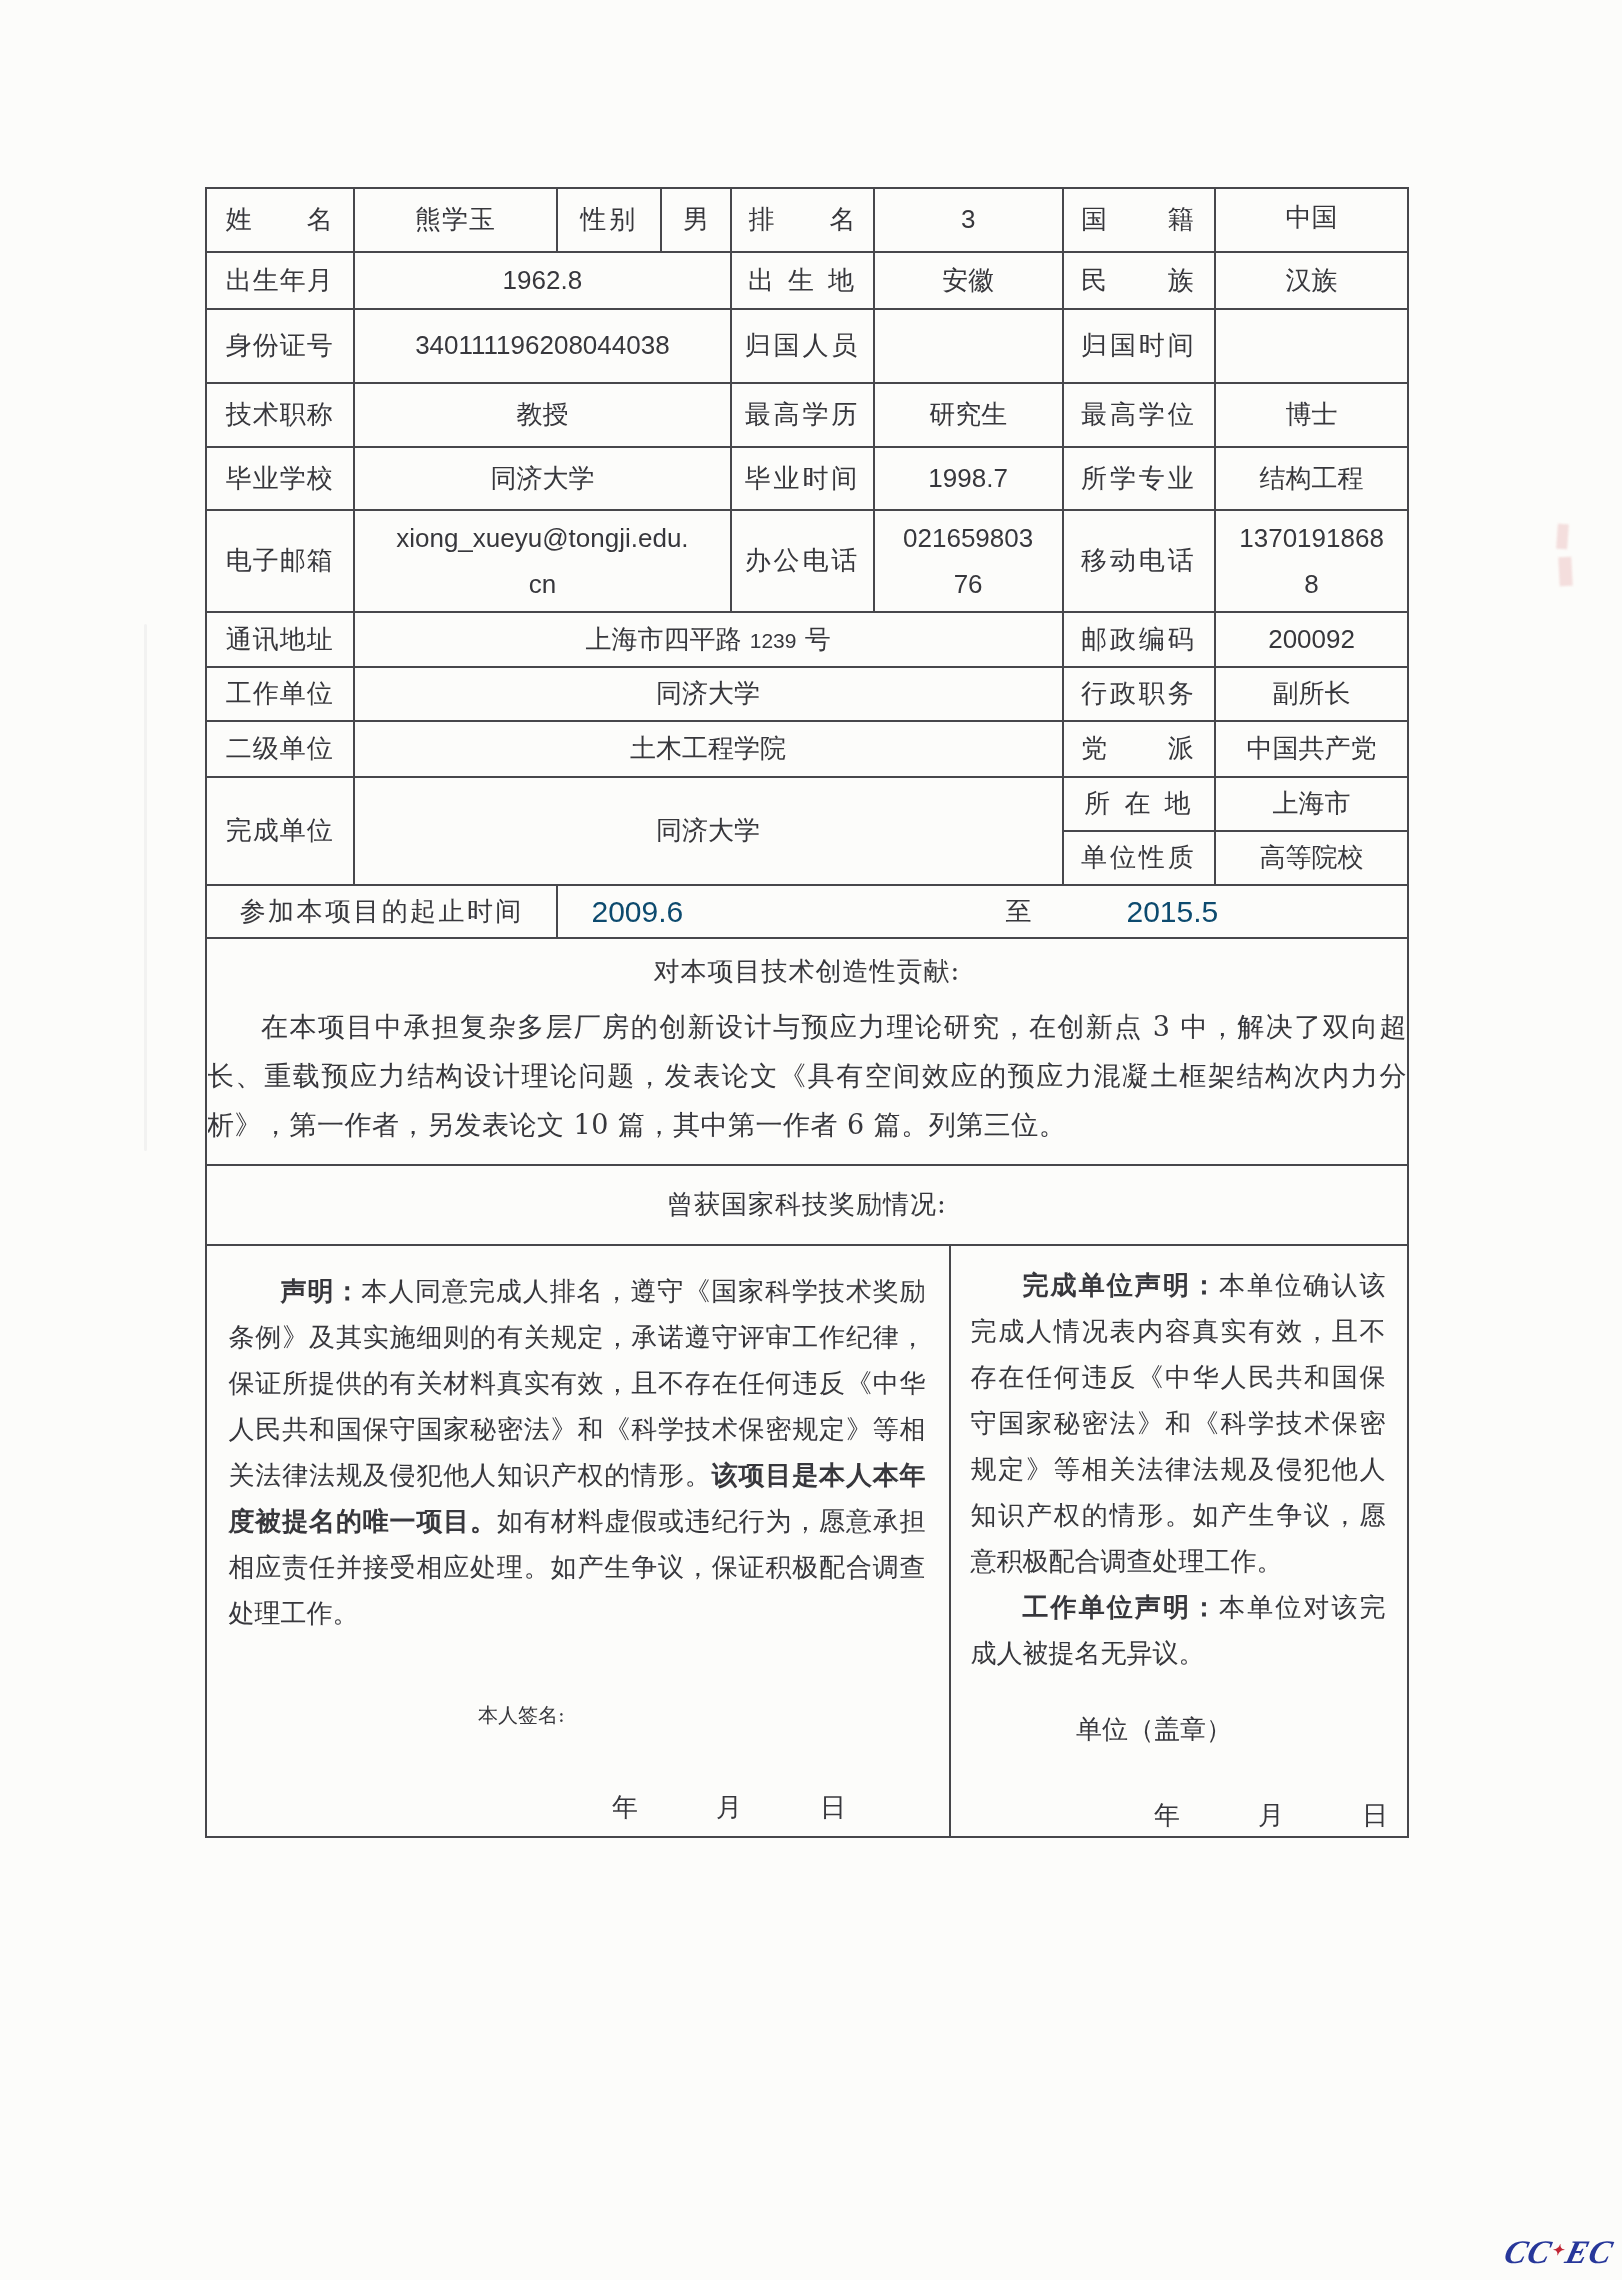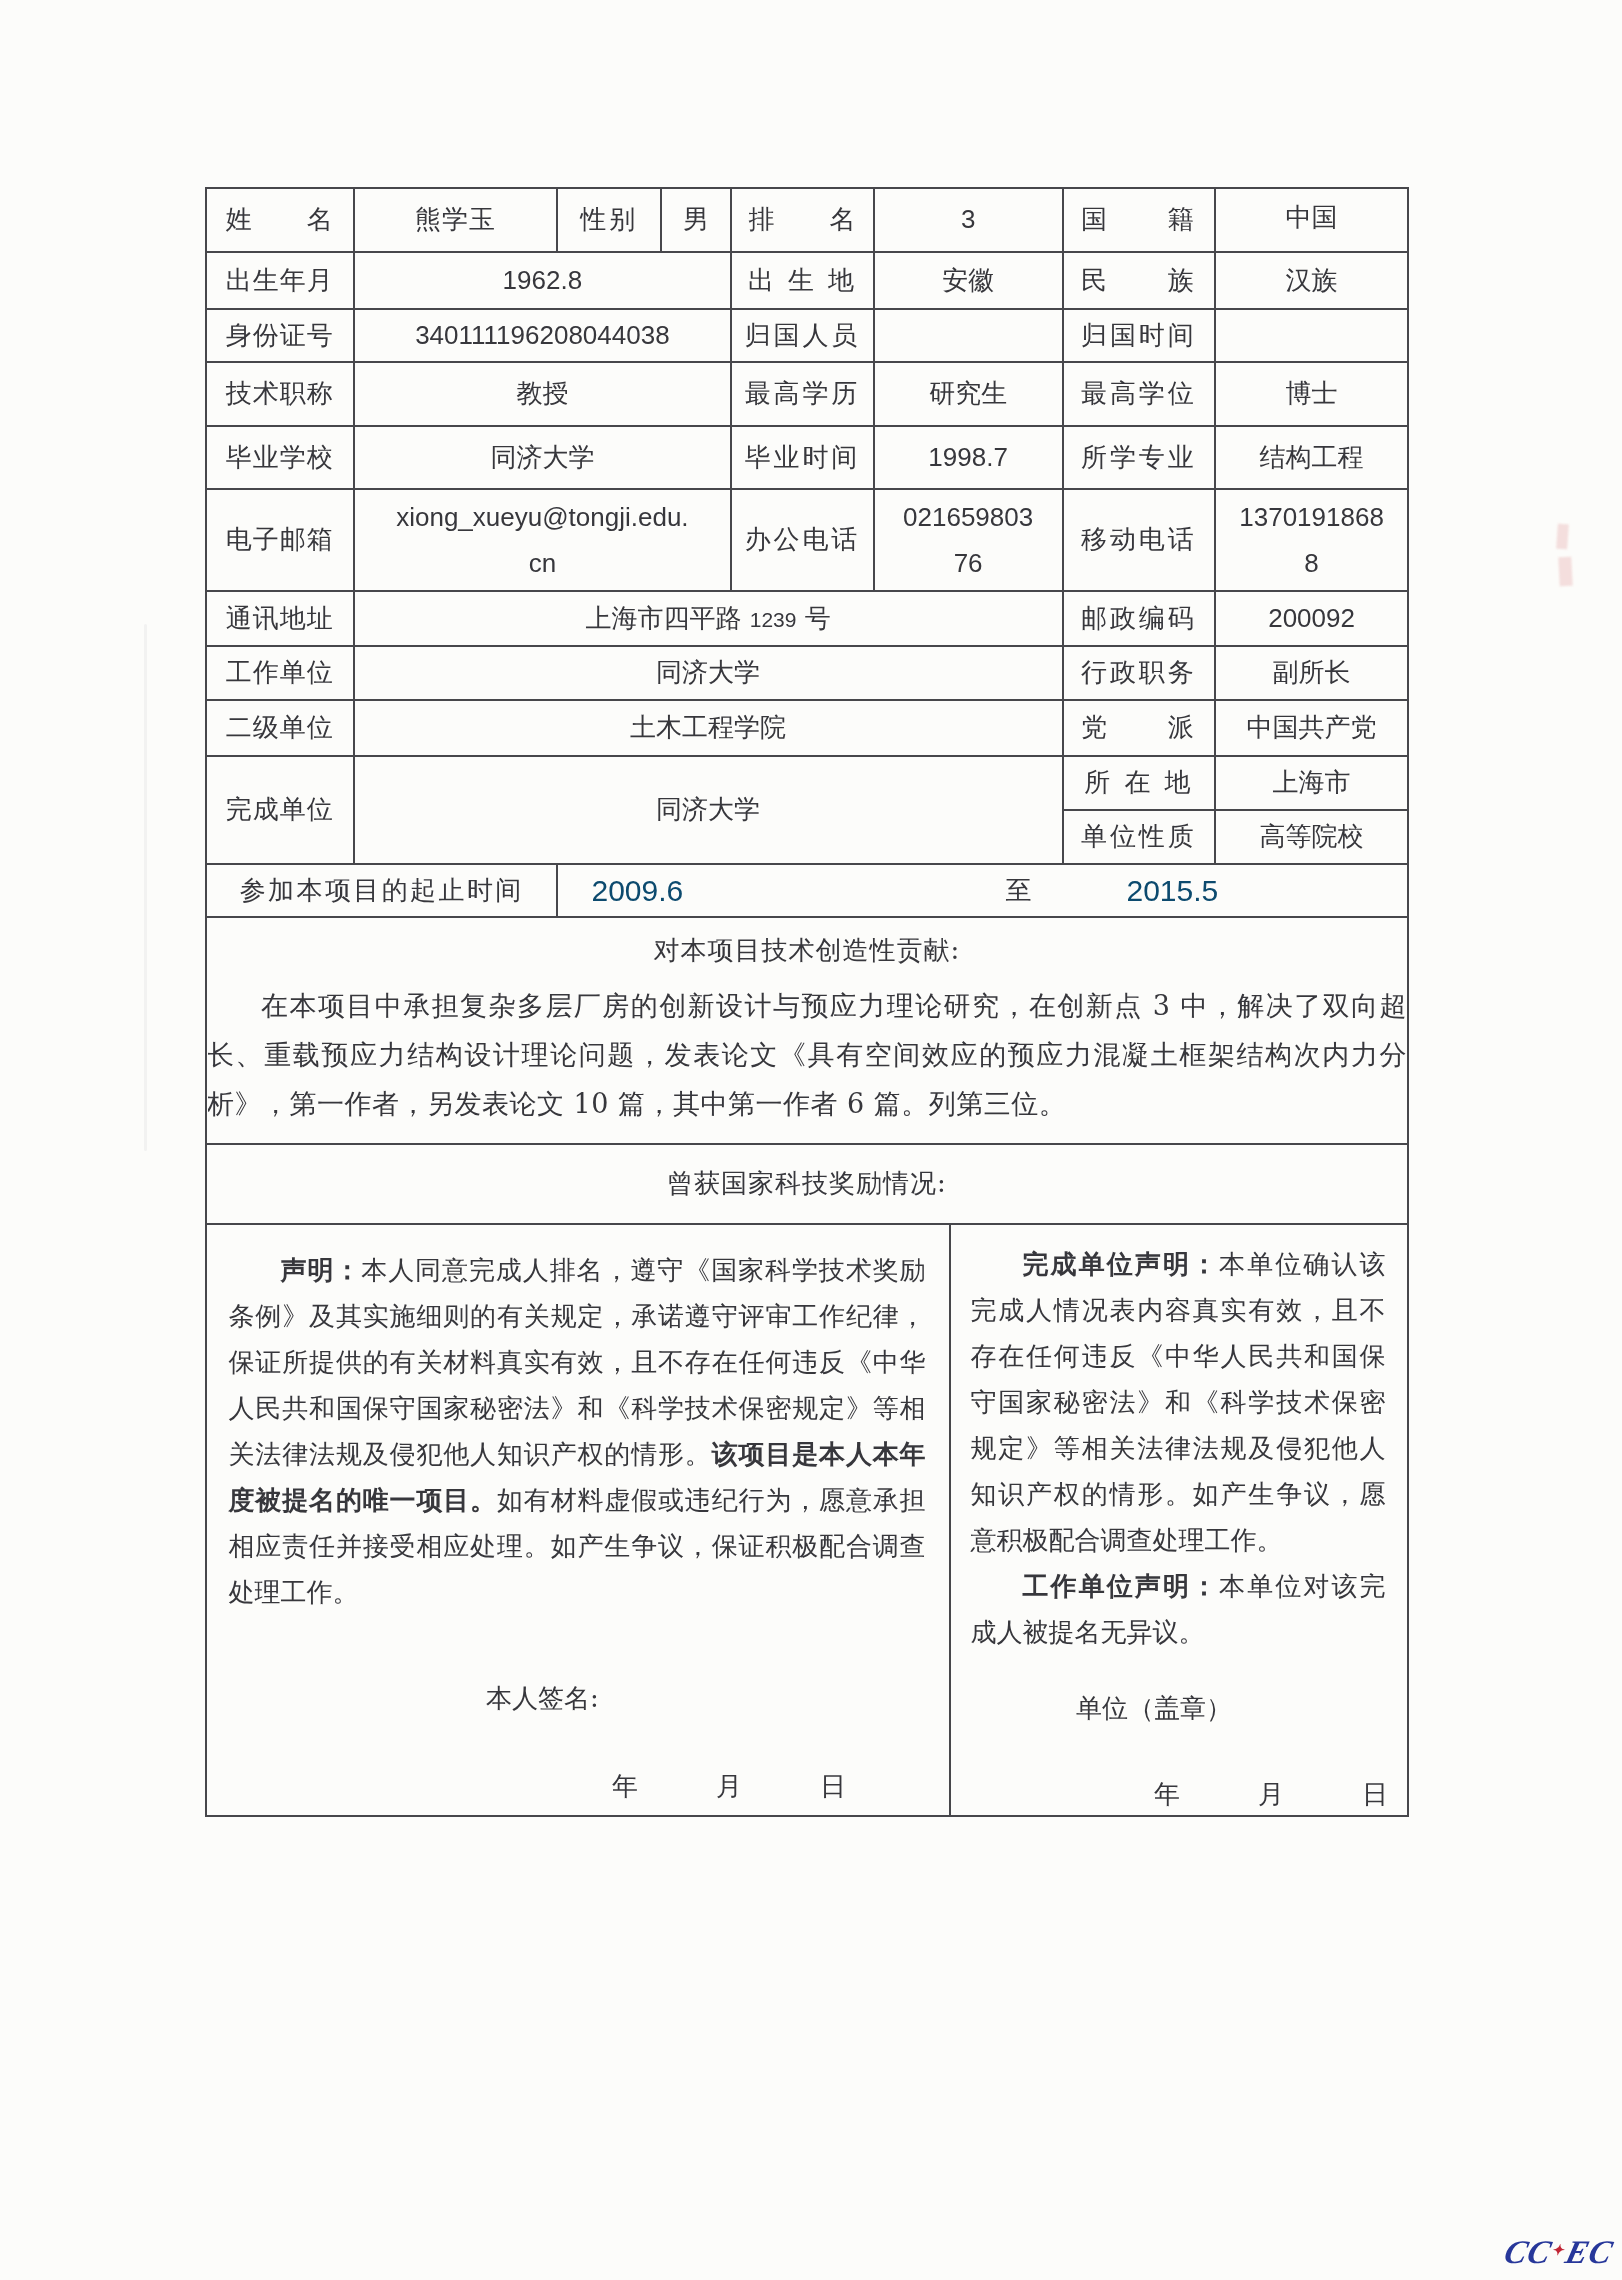--- a/index.html
+++ b/index.html
@@ -53,21 +53,21 @@
   .contrib-body{margin:13.7px 0 0 0;font-size:27px;line-height:49px;text-align:justify;text-indent:2em;letter-spacing:0.5px;}
   
   .awards-cell{text-align:left;padding-left:17.6px;font-size:26px;letter-spacing:1px;}
   
   .decl-td{padding:0;vertical-align:top;}
   .decl-wrap{display:flex;height:590px;}
   .decl-left{width:744px;border-right:2px solid #47474b;position:relative;box-sizing:border-box;padding:21.5px 23.4px 0 21.5px;}
   .decl-right{flex:1;position:relative;box-sizing:border-box;padding:15.6px 21.5px 0 19.5px;}
   p.decl{margin:0;font-size:26px;line-height:46px;text-align:justify;text-indent:2em;}
   p.decl b{font-weight:700;}
-  .sig-name{position:absolute;left:271px;top:456px;font-size:26px;margin-left:8px;}
+  .sig-name{position:absolute;left:271px;top:456px;font-size:20px;}
   .sig-date-left{position:absolute;left:405px;top:544px;font-size:26px;}
   .stamp-label{position:absolute;left:125px;top:466px;font-size:26px;}
   .sig-date-right{position:absolute;left:203px;top:552px;font-size:26px;}
   
   .smudge{position:absolute;left:144px;top:624px;width:2.9px;height:527px;background:rgba(120,120,128,0.07);border-radius:2px;}
   .red-ghost{position:absolute;background:rgba(205,70,70,0.16);filter:blur(1px);}
   .rg1{left:1557px;top:524px;width:10.7px;height:25px;transform:rotate(4deg);}
   .rg2{left:1559px;top:557px;width:12.7px;height:29px;transform:rotate(-3deg);}
   
   .logo{
@@ -115,21 +115,21 @@
 
     <tr style="height:57px">
       <td class="lbl-left">出生年月</td>
       <td class="num" colspan="3">1962.8</td>
       <td class="lbl-mid">出 生 地</td>
       <td>安徽</td>
       <td class="lbl-mid">民　　族</td>
       <td>汉族</td>
     </tr>
 
-    <tr style="height:53px">
+    <tr style="height:74px">
       <td class="lbl-left">身份证号</td>
       <td class="num" colspan="3">340111196208044038</td>
       <td class="lbl-mid">归国人员</td>
       <td></td>
       <td class="lbl-mid">归国时间</td>
       <td></td>
     </tr>
 
     <tr style="height:64px">
       <td class="lbl-left">技术职称</td>

